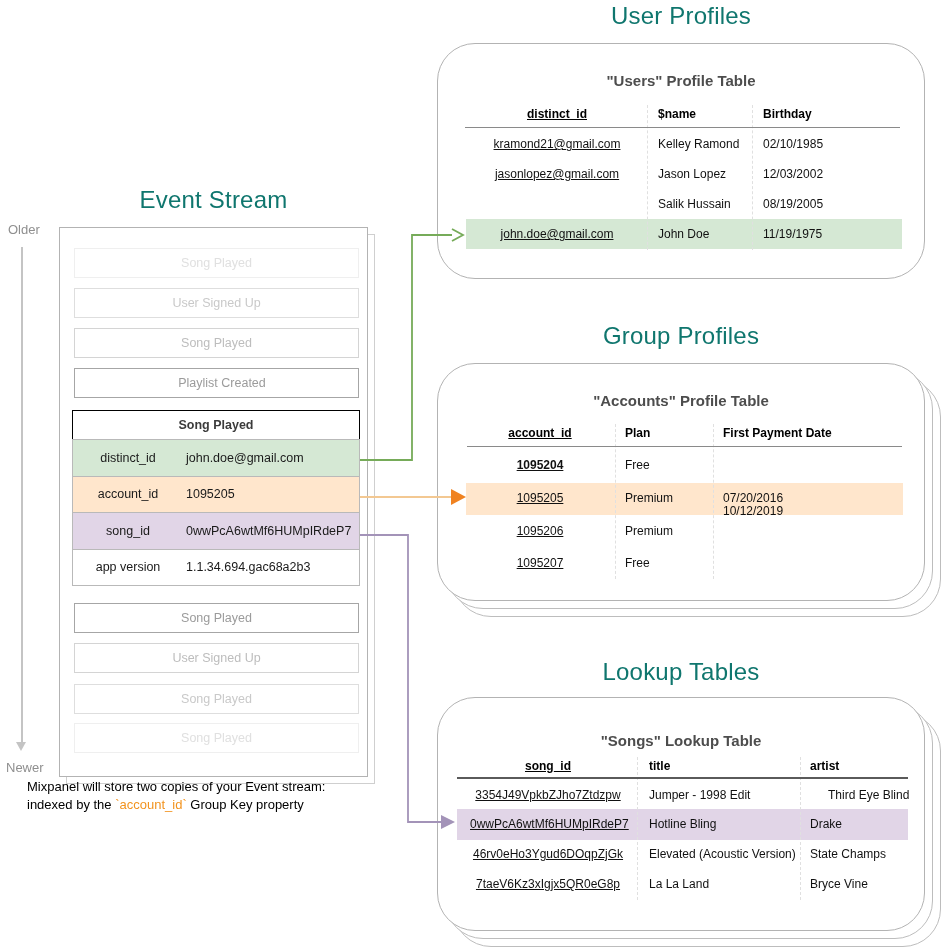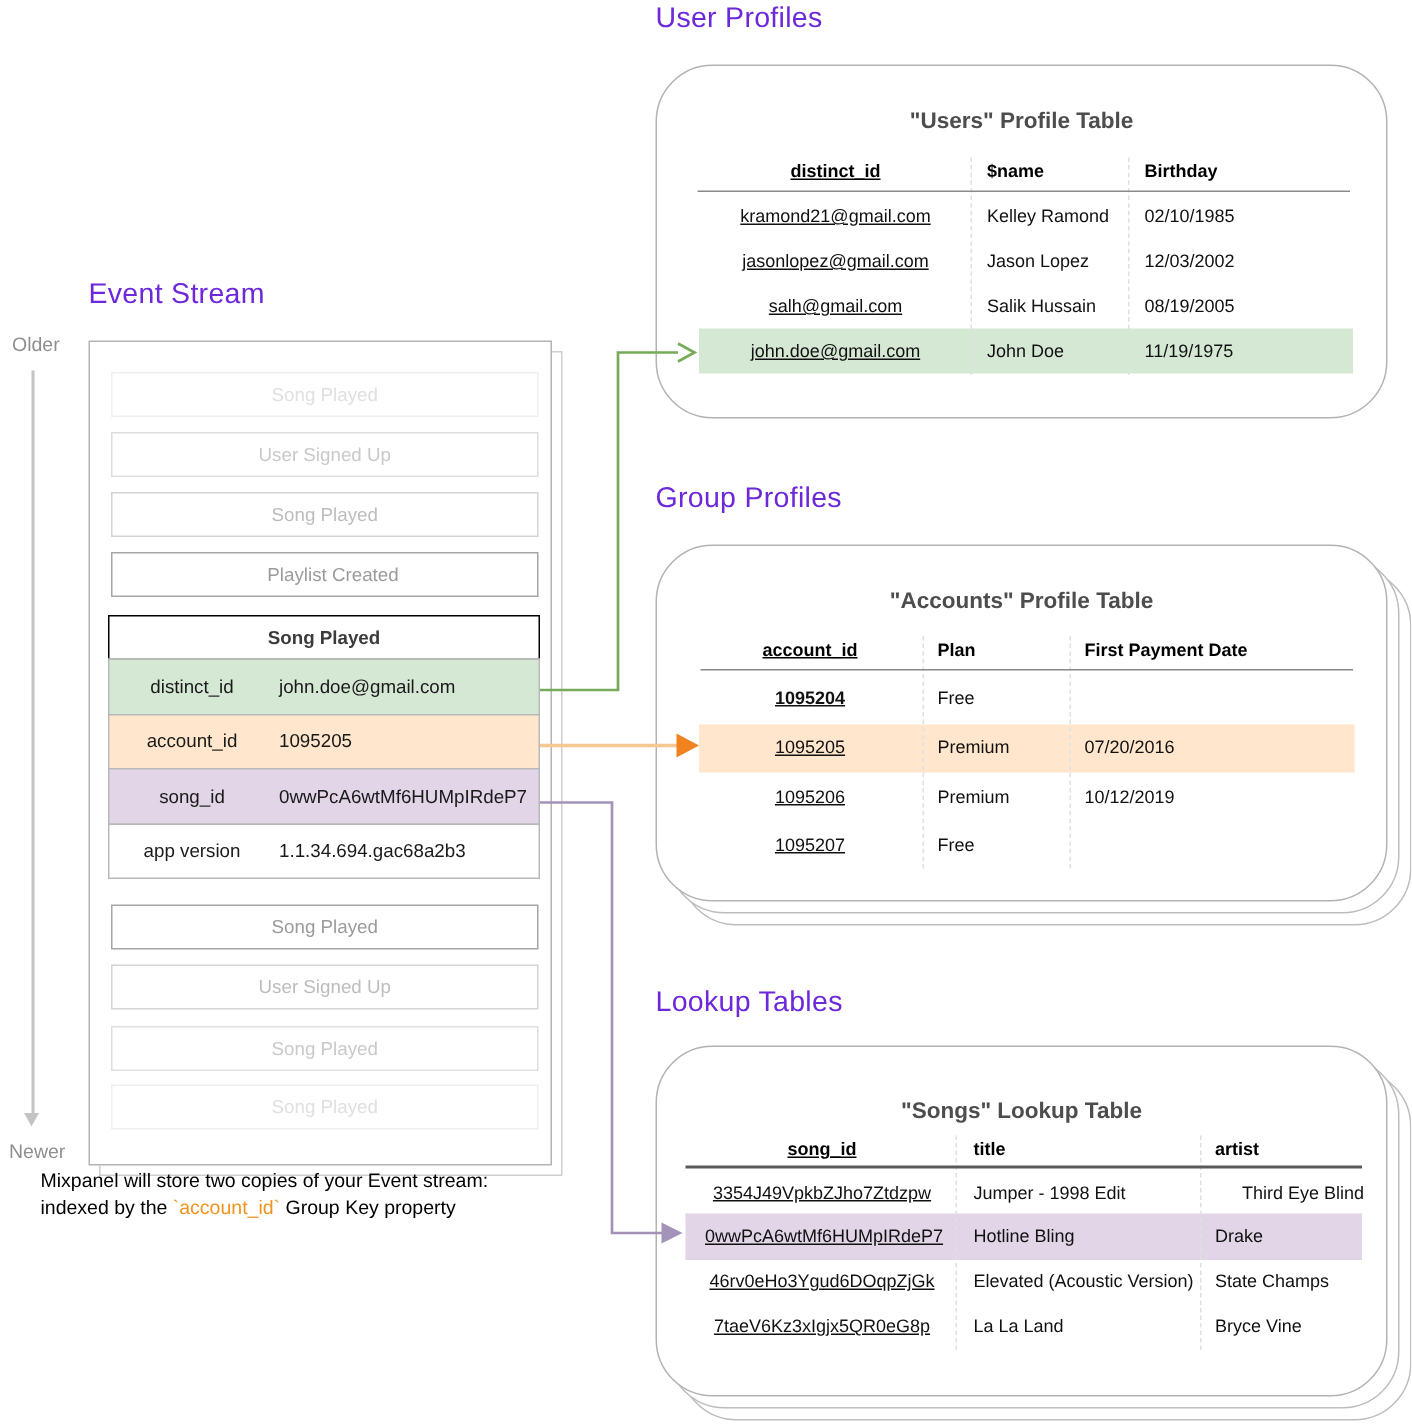--- a/index.html
+++ b/index.html
@@ -2,21 +2,21 @@
 <html style="--c-green-bg: #d5e8d4; --c-orange-bg: #ffe6cc; --c-purple-bg: #e1d5e7; --c-green-line: #76ab59; --c-orange-line: #f3c892; --c-orange-head: #f08220; --c-purple-line: #a393b8; --c-caption-green: #2e9e49; --c-caption-orange: #f2931e;"><head>
 <meta charset="utf-8">
 <style>
   * { margin:0; padding:0; box-sizing:border-box; }
   html,body { background:#fff; }
   body { font-family:"Liberation Sans", sans-serif; color:#1a1a1a; }
   .canvas { position:relative; width:941px; height:951px; background:#fff; overflow:hidden; }
 
   
   .abs { position:absolute; }
-  .section-title { font-size:19px; font-weight:400; color:#6d28d9; text-align:left; letter-spacing:.2px; }
+  .section-title { font-size:24px; font-weight:400; color:#0f766e; text-align:center; letter-spacing:.2px; }
   .card, .stack { position:absolute; background:#fff; border:1.5px solid #b3b3b3; border-radius:38px; }
   .stack { border-color:#bdbdbd; }
   .card-title { position:absolute; font-size:15px; font-weight:700; color:#4d4d4d; text-align:center; }
   .colhead { position:absolute; font-size:12px; font-weight:700; color:#000; height:16px; line-height:16px; }
   .cell { position:absolute; font-size:12px; color:#111; height:30px; line-height:30px; white-space:nowrap; }
   .ctr { text-align:center; }
   .und { text-decoration:underline; }
   .divider { position:absolute; height:1px; background:#8a8a8a; }
   .divider-dark { position:absolute; height:2px; background:#5a5a5a; }
   .band { position:absolute; }
@@ -119,21 +119,20 @@
   <div class="divider" style="left:465px;top:127px;width:435px;"></div>
 
   <div class="cell ctr und" style="left:477px;top:129px;width:160px;">kramond21@gmail.com</div>
   <div class="cell" style="left:658px;top:129px;">Kelley Ramond</div>
   <div class="cell" style="left:763px;top:129px;">02/10/1985</div>
 
   <div class="cell ctr und" style="left:477px;top:159px;width:160px;">jasonlopez@gmail.com</div>
   <div class="cell" style="left:658px;top:159px;">Jason Lopez</div>
   <div class="cell" style="left:763px;top:159px;">12/03/2002</div>
 
-  <div class="cell ctr und" style="left:477px;top:189px;width:160px;">salh@gmail.com</div>
   <div class="cell" style="left:658px;top:189px;">Salik Hussain</div>
   <div class="cell" style="left:763px;top:189px;">08/19/2005</div>
 
   <div class="cell ctr und" style="left:477px;top:219px;width:160px;">john.doe@gmail.com</div>
   <div class="cell" style="left:658px;top:219px;">John Doe</div>
   <div class="cell" style="left:763px;top:219px;">11/19/1975</div>
 
   <div class="stack" style="left:453px;top:379px;width:488px;height:238px;"></div>
   <div class="stack" style="left:445px;top:371px;width:488px;height:238px;"></div>
   <div class="card" style="left:437px;top:363px;width:488px;height:238px;"></div>
@@ -151,21 +150,21 @@
   <div class="cell ctr und" style="left:480px;top:450px;width:120px;font-weight:bold;">1095204</div>
   <div class="cell" style="left:625px;top:450px;">Free</div>
   <div class="cell" style="left:723px;top:450px;"></div>
 
   <div class="cell ctr und" style="left:480px;top:483px;width:120px;">1095205</div>
   <div class="cell" style="left:625px;top:483px;">Premium</div>
   <div class="cell" style="left:723px;top:483px;">07/20/2016</div>
 
   <div class="cell ctr und" style="left:480px;top:516px;width:120px;">1095206</div>
   <div class="cell" style="left:625px;top:516px;">Premium</div>
-  <div class="cell" style="left:723px;top:516px;">10/12/2019</div>
+  <div class="cell" style="left:723px;top:496px;">10/12/2019</div>
 
   <div class="cell ctr und" style="left:480px;top:548px;width:120px;">1095207</div>
   <div class="cell" style="left:625px;top:548px;">Free</div>
   <div class="cell" style="left:723px;top:548px;"></div>
 
   <div class="stack" style="left:453px;top:713px;width:488px;height:234px;"></div>
   <div class="stack" style="left:445px;top:705px;width:488px;height:234px;"></div>
   <div class="card" style="left:437px;top:697px;width:488px;height:234px;"></div>
   <div class="card-title" style="left:437px;top:732px;width:488px;">"Songs" Lookup Table</div>
 

